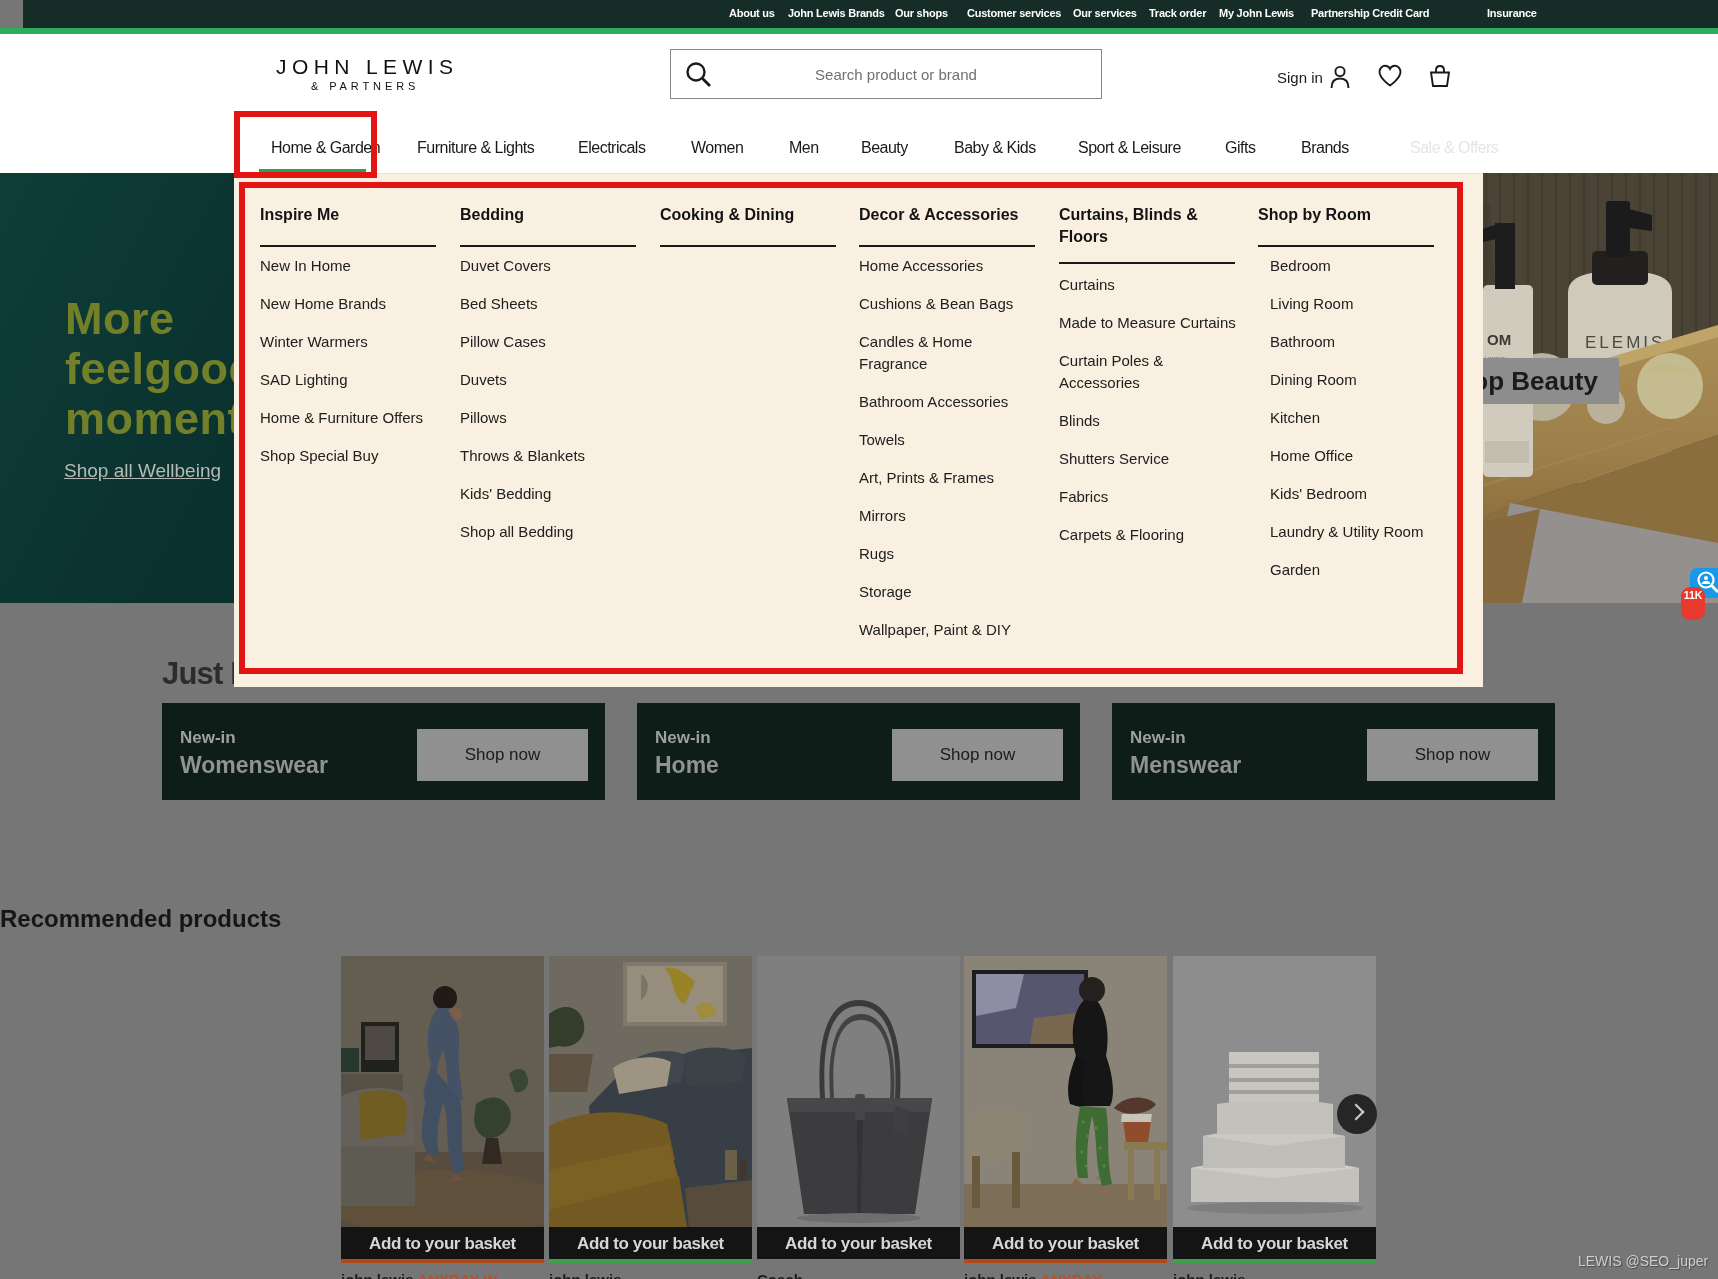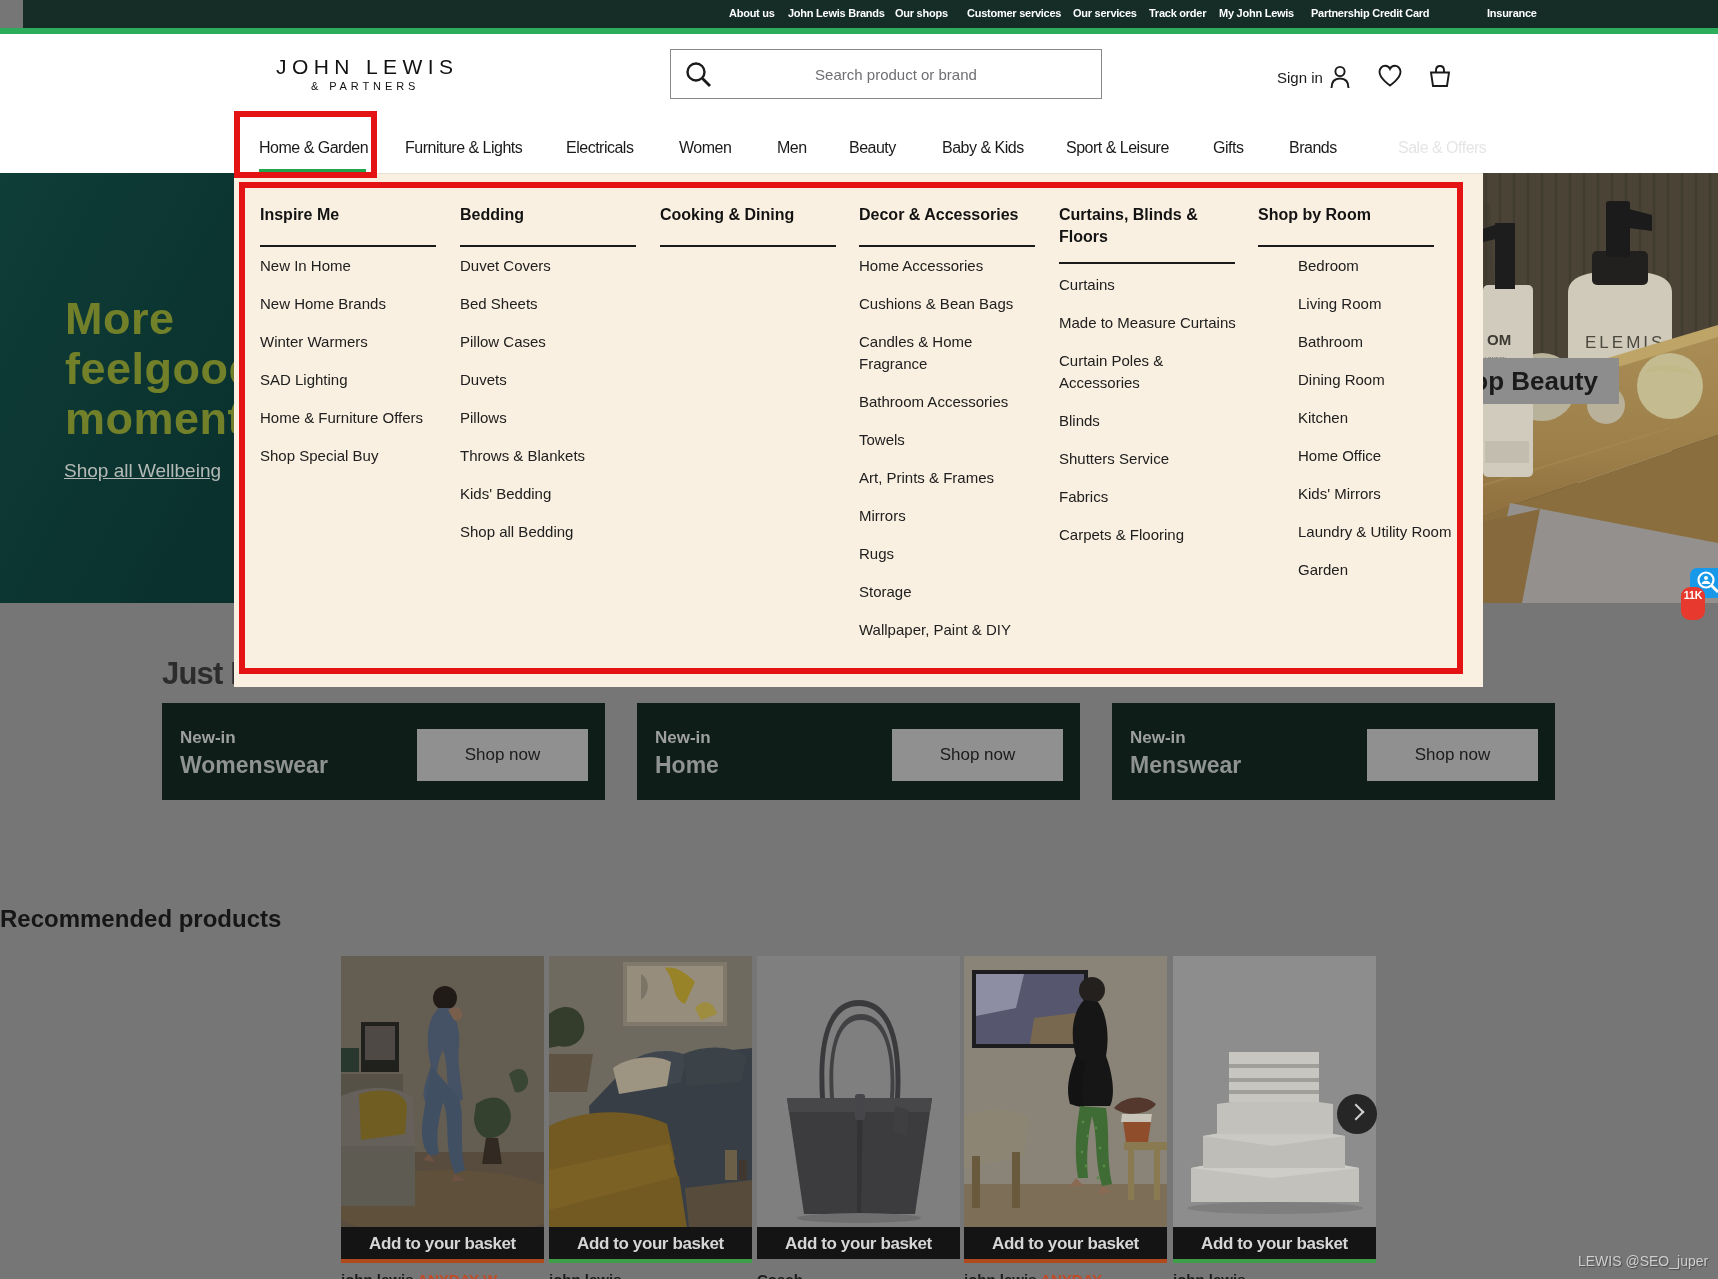--- a/index.html
+++ b/index.html
@@ -15,21 +15,21 @@
   
   #header { left:0; top:34px; width:1718px; height:139px; background:#ffffff; z-index:20; }
   #logo1 { left:276px; top:55px; width:180px; color:#111111; font-size:21px; font-weight:400; letter-spacing:5.4px; text-align:left; white-space:nowrap; z-index:21; }
   #logo2 { left:311px; top:80px; width:120px; color:#111111; font-size:11px; font-weight:400; letter-spacing:3.9px; text-align:left; white-space:nowrap; z-index:21; }
   #searchbox { left:670px; top:49px; width:432px; height:50px; border:1px solid #888888; background:#ffffff; z-index:21; }
   #searchtext { left:690px; top:66px; width:412px; text-align:center; color:#6f6f74; font-size:15px; z-index:22; }
   #signin { left:1277px; top:69px; color:#1a1a1a; font-size:15px; z-index:21; }
   .hicon { z-index:22; }
 
   
-  .nav { top:139px; color:#1a1a1a; font-size:16px; letter-spacing:-0.5px; white-space:nowrap; z-index:21; }
+  .nav { top:139px; color:#1a1a1a; font-size:16px; letter-spacing:-0.5px; white-space:nowrap; z-index:21;margin-left:12px; }
 
   
   #hero { left:0; top:173px; width:1718px; height:430px; overflow:hidden;
           background:linear-gradient(118deg,#0f3d38 0%,#0a312e 20%,#092c2b 50%,#082928 78%,#092b2a 100%); }
   #hero h1 { position:absolute; left:65px; top:121px; font-size:45px; line-height:50px; font-weight:700; color:#73802a; letter-spacing:0.5px; }
   #heroimg { position:absolute; left:1240px; top:0; width:478px; height:430px; }
   #shopwell { left:64px; top:460px; color:#b5bab6; font-size:19px; text-decoration:underline; z-index:2; }
   #shopbeauty { left:1418px; top:358px; width:201px; height:46px; background:#8d8d8d; color:#1b1b1b; font-size:26px; font-weight:700; text-align:center; line-height:46px; z-index:2; }
 
   
@@ -242,28 +242,28 @@
     <div class="mi" style="left:825px; top:100px; width:182px">
       <div>Curtains</div>
       <div>Made to Measure Curtains</div>
       <div>Curtain Poles &amp; Accessories</div>
       <div>Blinds</div>
       <div>Shutters Service</div>
       <div>Fabrics</div>
       <div>Carpets &amp; Flooring</div>
     </div>
     <div class="mh" style="left:1024px; top:30px">Shop by Room<u style="top:41px"></u></div>
-    <div class="mi" style="left:1064px; top:81px">
+    <div class="mi" style="left:1036px; top:81px">
       <div>Bedroom</div>
       <div>Living Room</div>
       <div>Bathroom</div>
       <div>Dining Room</div>
       <div>Kitchen</div>
       <div>Home Office</div>
-      <div>Kids' Mirrors</div>
+      <div>Kids' Bedroom</div>
       <div>Laundry &amp; Utility Room</div>
       <div>Garden</div>
     </div>
   </div>
 
   <div class="abs" id="justh">Just In</div>
   <div class="abs card" style="left:162px">
     <div class="l1">New-in</div>
     <div class="l2">Womenswear</div>
     <div class="shopnow" style="left:255px">Shop now</div>

